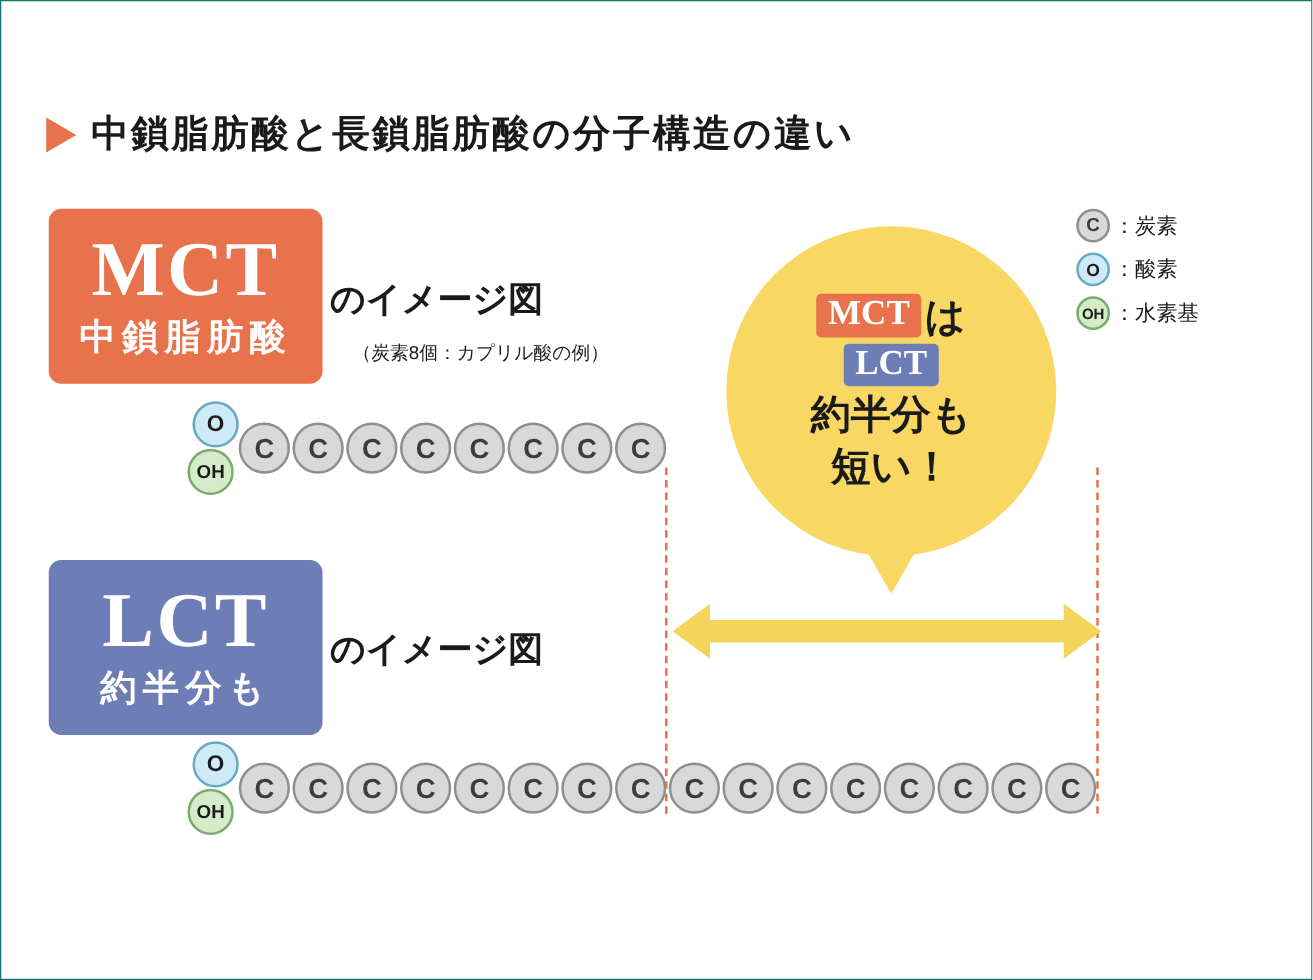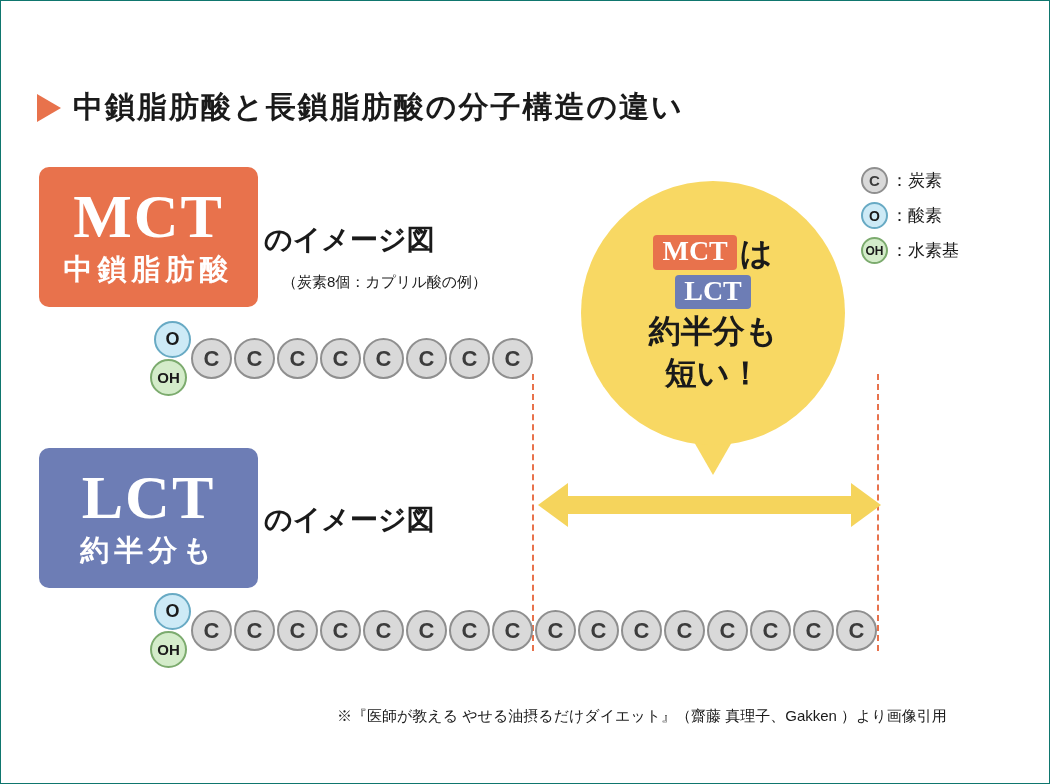--- a/index.html
+++ b/index.html
@@ -153,15 +153,14 @@
       <span class="atom carbon">C</span>
       <span class="atom carbon">C</span>
       <span class="atom carbon">C</span>
       <span class="atom carbon">C</span>
       <span class="atom carbon">C</span>
       <span class="atom carbon">C</span>
       <span class="atom carbon">C</span>
       <span class="atom carbon">C</span>
     </div>
 
-  <div class="citation">※『医師が教える やせる油摂るだけダイエット』（齋藤 真理子、Gakken ）より画像引用</div>
 
 </div>
 
 </body></html>

